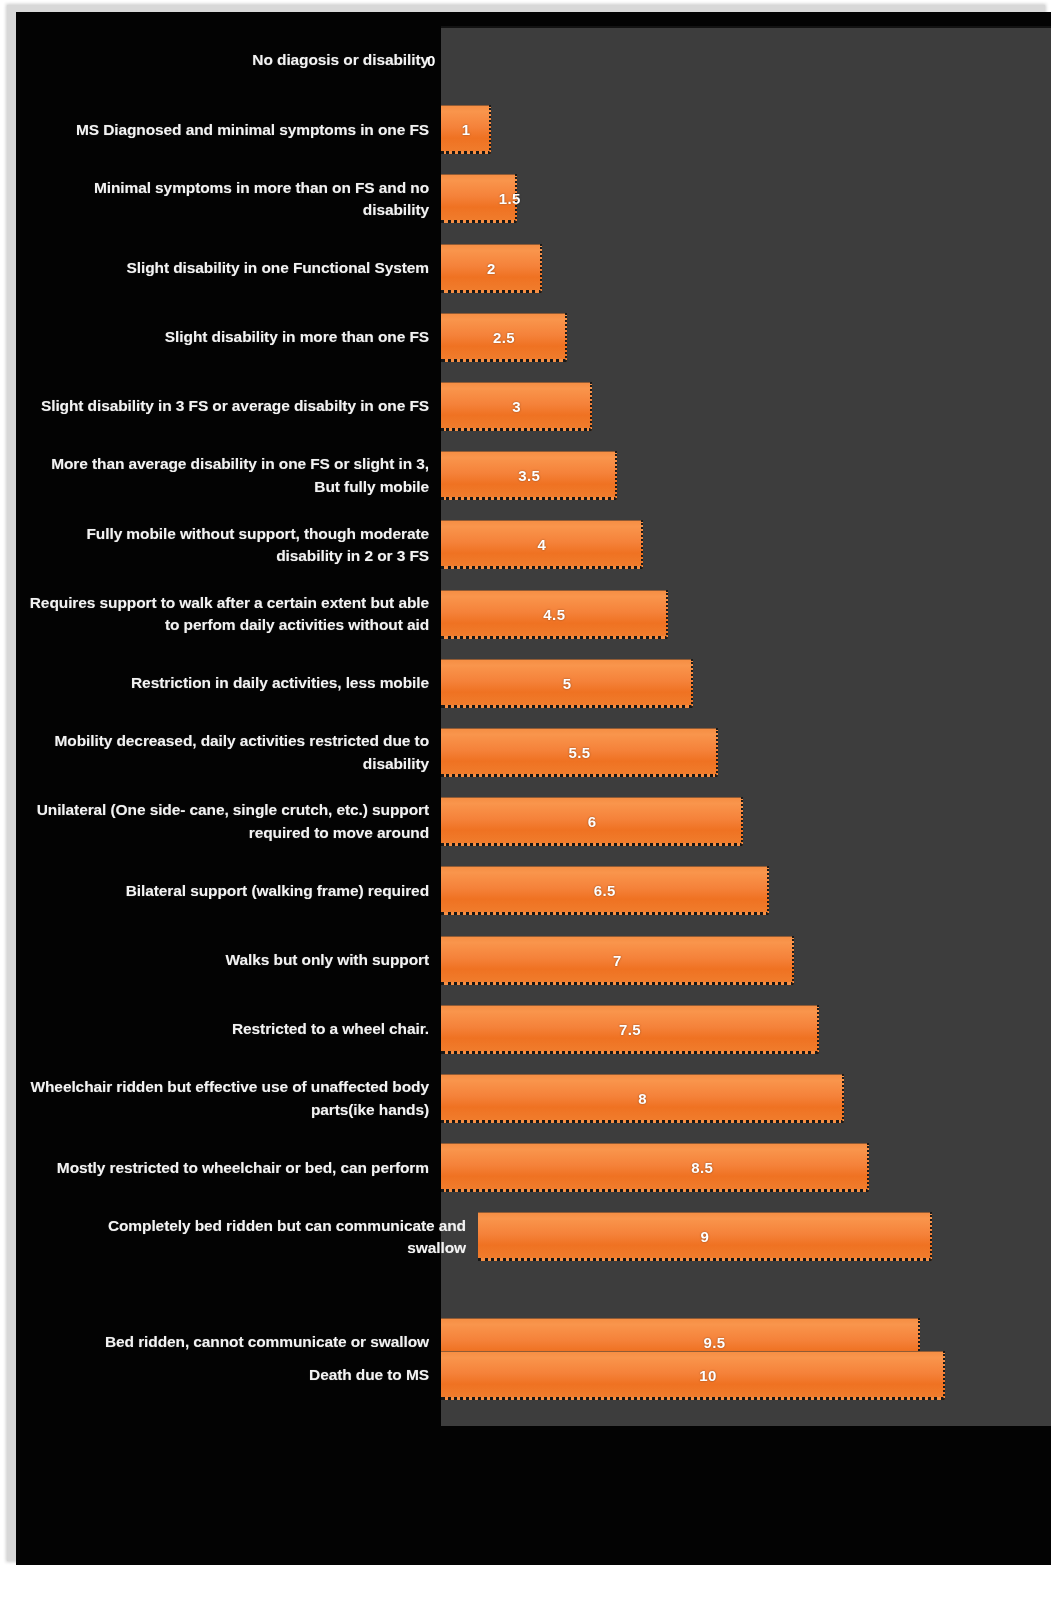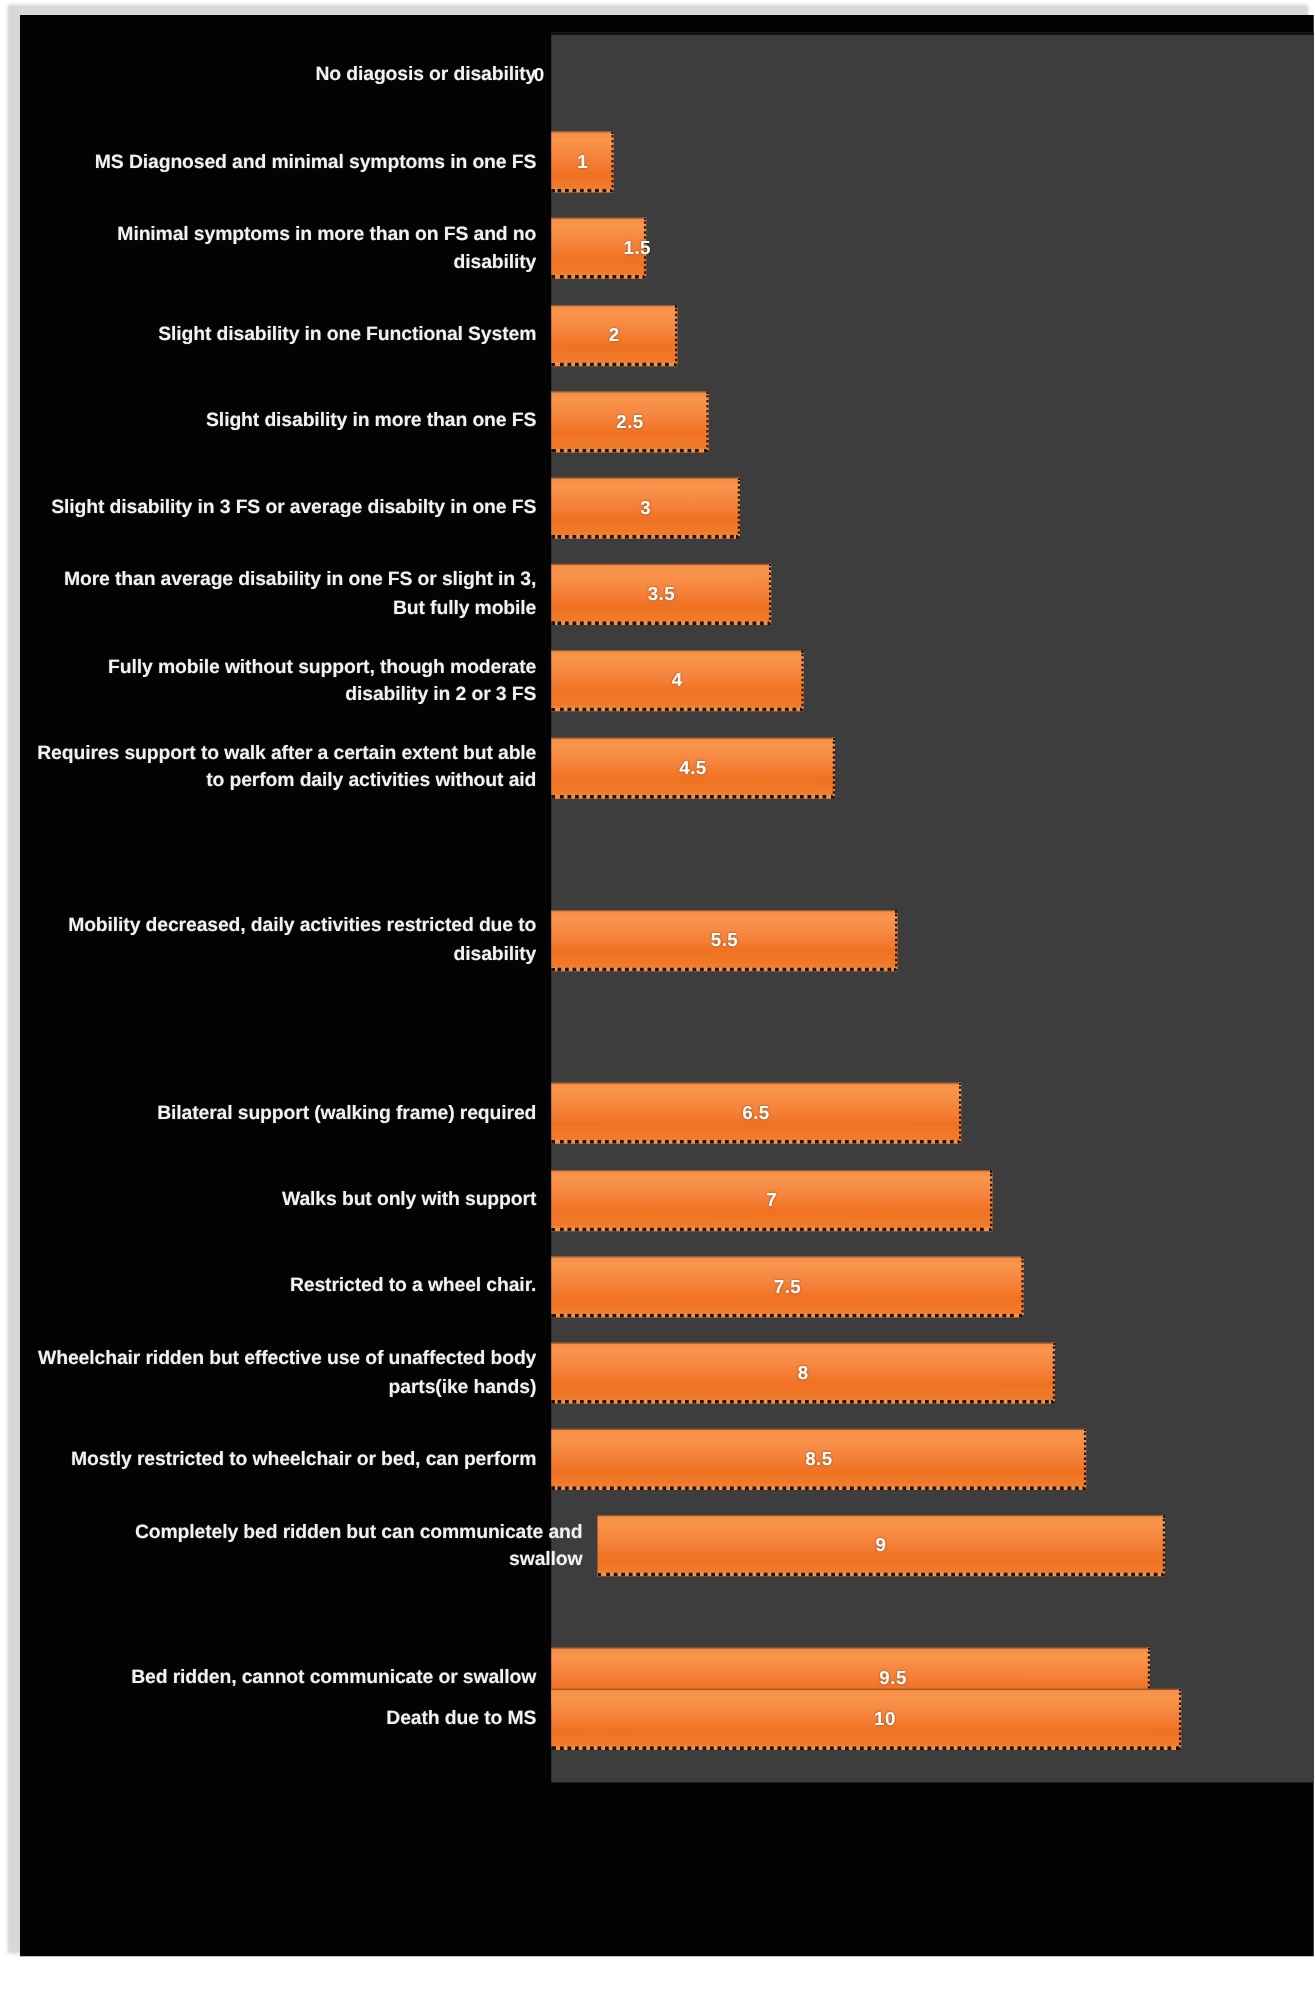--- a/index.html
+++ b/index.html
@@ -239,29 +239,47 @@
           </div>
           <div class="row" style="top: 553.6px;">
             <div class="cat-label">Requires support to walk after a certain extent but able to perfom daily activities without aid</div>
             <div class="bar-wrap">
               <div class="bar" title="Requires support to walk after a certain extent but able to perfom daily activities without aid: 4.5" style="width: 226.8px;">
                 <div class="bar-top-line"></div>
               </div>
               <div class="bar-value" style="left: 0px; width: 226.8px;">4.5</div>
             </div>
           </div>
+          <div class="row" style="top: 622.8px;">
+            <div class="cat-label">Restriction in daily activities, less mobile</div>
+            <div class="bar-wrap">
+              <div class="bar" title="Restriction in daily activities, less mobile: 5" style="width: 252px;">
+                <div class="bar-top-line"></div>
+              </div>
+              <div class="bar-value" style="left: 0px; width: 252px;">5</div>
+            </div>
+          </div>
           <div class="row" style="top: 692px;">
             <div class="cat-label">Mobility decreased, daily activities restricted due to disability</div>
             <div class="bar-wrap">
               <div class="bar" title="Mobility decreased, daily activities restricted due to disability: 5.5" style="width: 277.2px;">
                 <div class="bar-top-line"></div>
               </div>
               <div class="bar-value" style="left: 0px; width: 277.2px;">5.5</div>
             </div>
           </div>
+          <div class="row" style="top: 761.2px;">
+            <div class="cat-label">Unilateral (One side- cane, single crutch, etc.) support required to move around</div>
+            <div class="bar-wrap">
+              <div class="bar" title="Unilateral (One side- cane, single crutch, etc.) support required to move around: 6" style="width: 302.4px;">
+                <div class="bar-top-line"></div>
+              </div>
+              <div class="bar-value" style="left: 0px; width: 302.4px;">6</div>
+            </div>
+          </div>
           <div class="row" style="top: 830.4px;">
             <div class="cat-label">Bilateral support (walking frame) required</div>
             <div class="bar-wrap">
               <div class="bar" title="Bilateral support (walking frame) required: 6.5" style="width: 327.6px;">
                 <div class="bar-top-line"></div>
               </div>
               <div class="bar-value" style="left: 0px; width: 327.6px;">6.5</div>
             </div>
           </div>
           <div class="row" style="top: 899.6px;">
@@ -290,21 +308,21 @@
               </div>
               <div class="bar-value" style="left: 0px; width: 403.2px;">8</div>
             </div>
           </div>
           <div class="row" style="top: 1107.2px;">
             <div class="cat-label">Mostly restricted to wheelchair or bed, can perform</div>
             <div class="bar-wrap">
               <div class="bar" title="Mostly restricted to wheelchair or bed, can perform: 8.5" style="width: 428.4px;">
                 <div class="bar-top-line"></div>
               </div>
-              <div class="bar-value" style="left: 0px; width: 428.4px;">8.5</div>
+              <div class="bar-value" style="left: 0px; width: 428.4px; padding-left: 47px;">8.5</div>
             </div>
           </div>
           <div class="row" style="top: 1176.4px; margin-left: 37px;">
             <div class="cat-label">Completely bed ridden but can communicate and swallow</div>
             <div class="bar-wrap">
               <div class="bar" title="Completely bed ridden but can communicate and swallow: 9" style="width: 453.6px;">
                 <div class="bar-top-line"></div>
               </div>
               <div class="bar-value" style="left: 0px; width: 453.6px;">9</div>
             </div>

